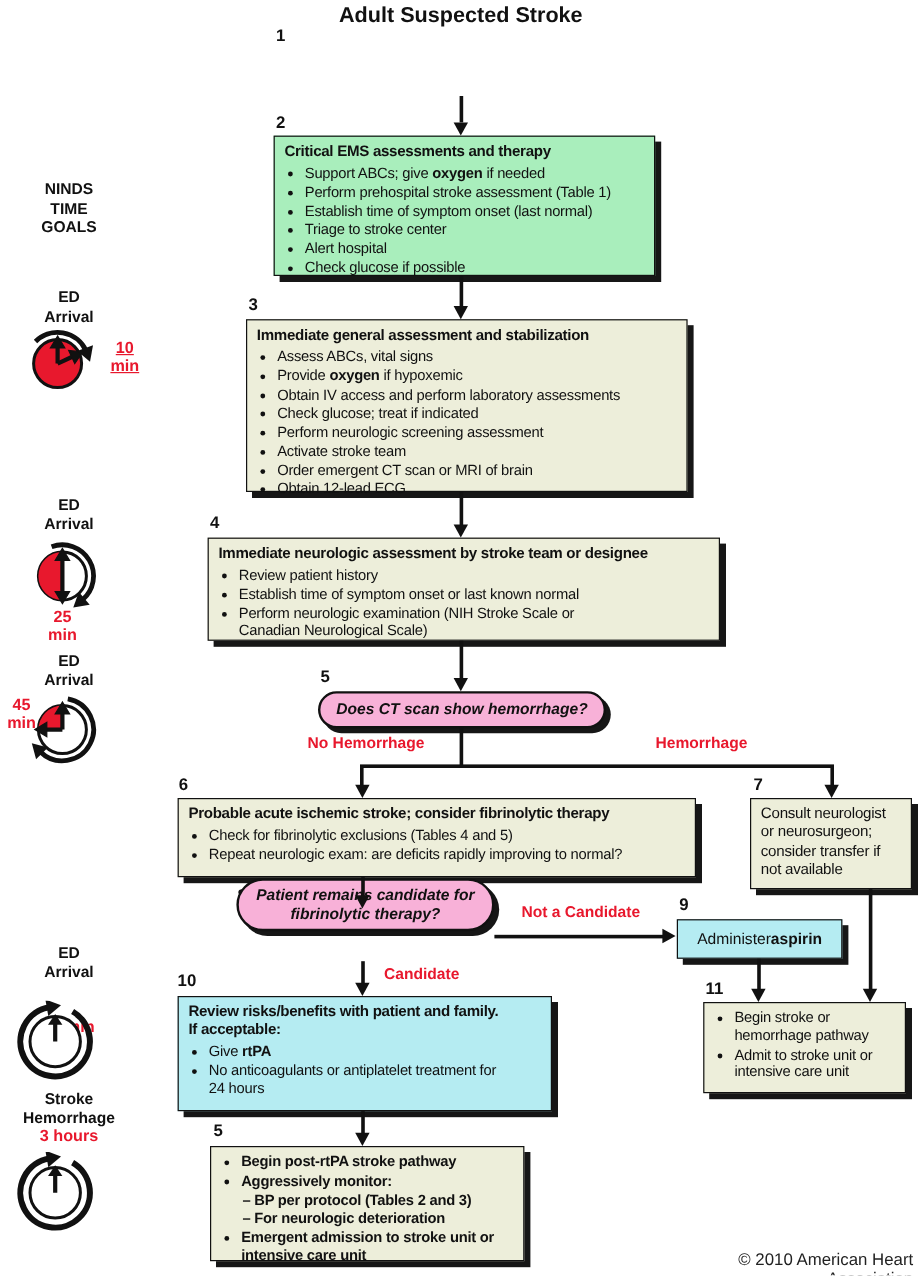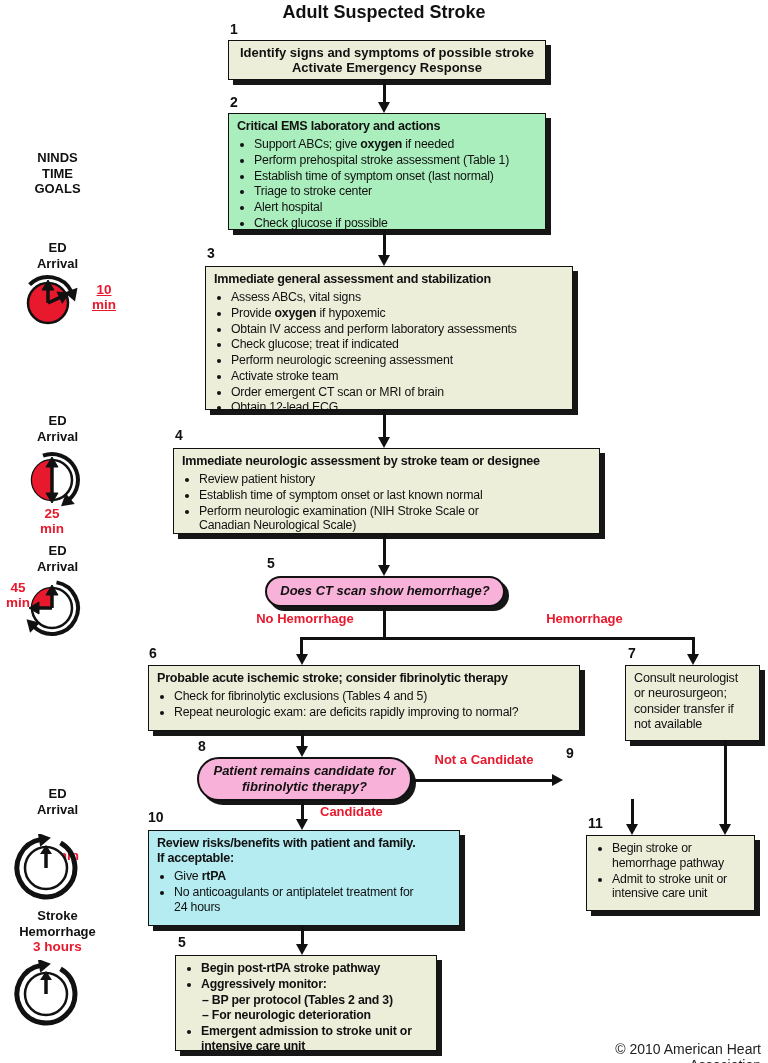--- a/index.html
+++ b/index.html
@@ -120,25 +120,23 @@
   <div class="abs stepnum" style="left:175px;top:427px;">4</div>
   <div class="abs stepnum" style="left:267px;top:555px;">5</div>
   <div class="abs stepnum" style="left:149px;top:645px;">6</div>
   <div class="abs stepnum" style="left:628px;top:645px;">7</div>
   <div class="abs stepnum" style="left:198px;top:738px;">8</div>
   <div class="abs stepnum" style="left:566px;top:745px;">9</div>
   <div class="abs stepnum" style="left:148px;top:809px;">10</div>
   <div class="abs stepnum" style="left:588px;top:815px;">11</div>
   <div class="abs stepnum" style="left:178px;top:934px;">5</div>
 
-  <div class="abs bx center" style="left:228px;top:40px;width:318px;height:40px;font-weight:bold;font-size:13px;white-space:pre-line;">Identify signs and symptoms of possible stroke
-Activate Emergency Response</div>
 
   <div class="abs bx bx-green" style="left:228px;top:113px;width:318px;height:117px;">
-    <div class="bx-title">Critical EMS laboratory and actions</div>
+    <div class="bx-title">Critical EMS assessments and therapy</div>
     <ul>
         <li>Support ABCs; give <b>oxygen</b> if needed</li>
         <li>Perform prehospital stroke assessment (Table 1)</li>
         <li>Establish time of symptom onset (last normal)</li>
         <li>Triage to stroke center</li>
         <li>Alert hospital</li>
         <li>Check glucose if possible</li>
       </ul>
   </div>
 
@@ -176,23 +174,24 @@
       </ul>
   </div>
 
   <div class="abs bx" style="left:625px;top:665px;width:135px;height:76px;">
     <div class="bx-text">Consult neurologist
 or neurosurgeon;
 consider transfer if
 not available</div>
   </div>
 
-  <div class="abs oval center" style="left:197px;top:757px;width:215px;height:44px;">Patient remains candidate for
+  <div class="abs oval center" style="left:197px;top:732px;width:215px;height:44px;">Patient remains candidate for
 fibrinolytic therapy?</div>
 
+  <div class="abs bx bx-cyan center" style="left:564px;top:766px;width:138px;height:33px;font-size:13px;">Administer <b>aspirin</b></div>
 
   <div class="abs bx bx-cyan" style="left:148px;top:830px;width:312px;height:96px;">
     <div class="bx-title">Review risks/benefits with patient and family.
 If acceptable:</div>
     <ul>
         <li>Give <b>rtPA</b></li>
         <li>No anticoagulants or antiplatelet treatment for
 24 hours</li>
       </ul>
   </div>

